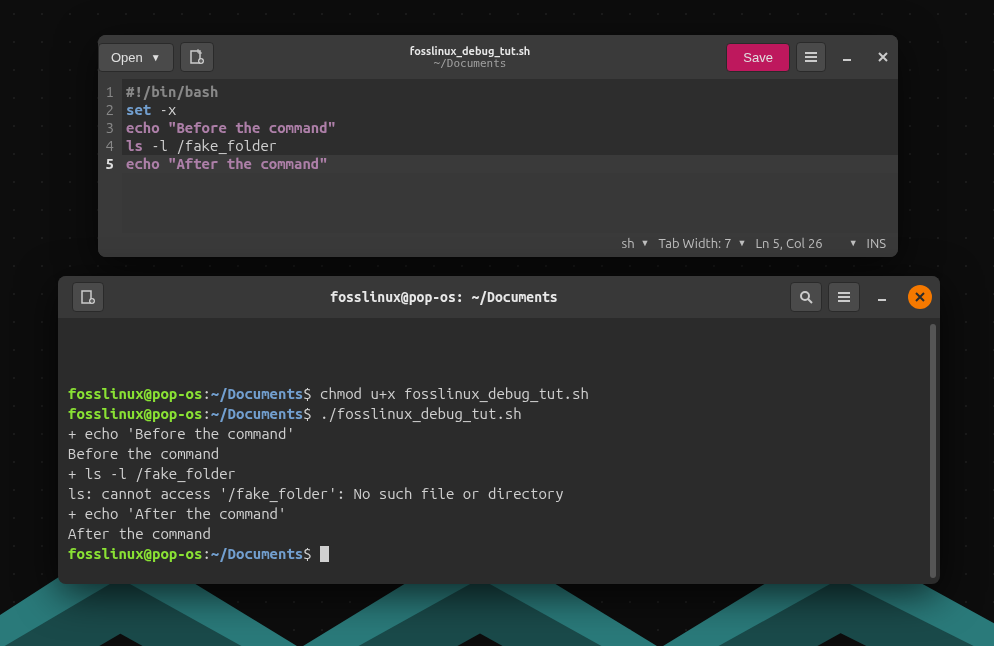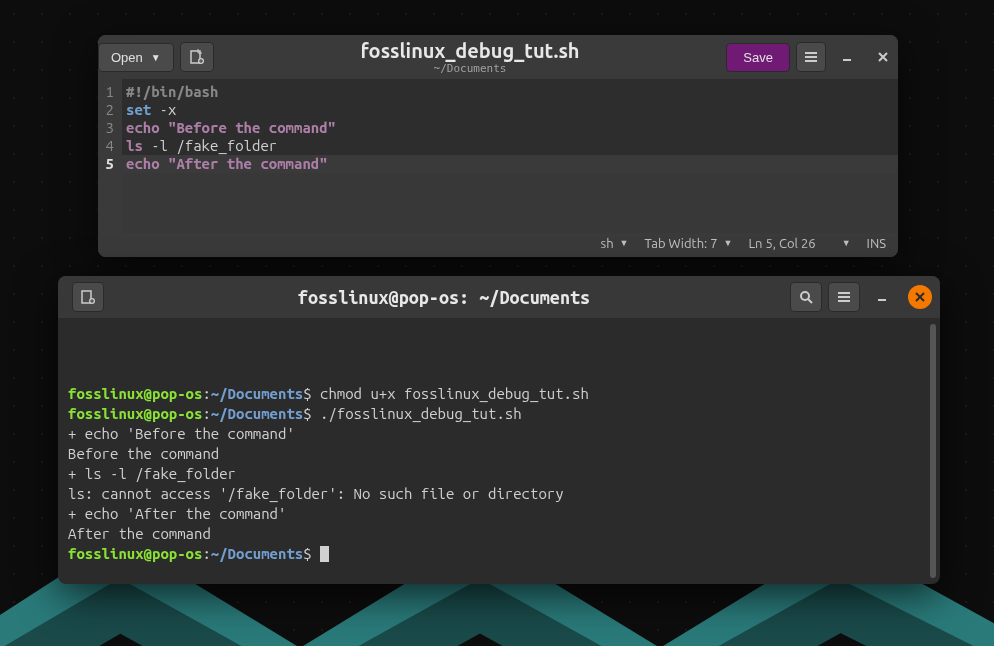--- a/index.html
+++ b/index.html
@@ -73,24 +73,24 @@
   width: 34px;
   height: 30px;
   margin-left: 6px;
   cursor: pointer;
 }
 .gedit-title-area {
   flex: 1;
   text-align: center;
   color: #e8e8e8;
 }
-.gedit-title { font-weight: 700; font-size: 20px; }
+.gedit-title { font-weight: 700; font-size: 11px; }
 .gedit-subtitle { font-size: 11px; color: #a0a0a0; font-family: monospace; }
 .save-btn {
-  background: #701a75;
+  background: #be185d;
   border: 1px solid #2a2a2a;
   border-radius: 4px;
   color: #e0e0e0;
   padding: 6px 16px;
   font-size: 13px;
   cursor: pointer;
 }
 .win-ctrl {
   display: flex;
   align-items: center;
@@ -139,21 +139,21 @@
 .plain { color: #d0d0d0; }
 
 .gedit-status {
   display: flex;
   align-items: center;
   background: #3a3a3a;
   color: #c0c0c0;
   font-size: 13px;
   padding: 4px 12px;
   height: 28px;
-  gap: 16px;
+  gap: 9px;
   text-align: right;
 }
 .gedit-status .spacer { flex: 1; }
 .status-item { display: flex; align-items: center; gap: 6px; cursor: pointer; }
 .status-item .chev { font-size: 9px; }
 
 
 .terminal {
   position: absolute;
   left: 58px;
@@ -169,21 +169,21 @@
   align-items: center;
   background: #383838;
   padding: 6px 8px;
   height: 42px;
 }
 .term-title-area {
   flex: 1;
   text-align: center;
   font-weight: 700;
   color: #e8e8e8;
-  font-size: 18px;
+  font-size: 14px;
   font-family: 'Ubuntu Mono', monospace;
 }
 .term-ctrl {
   display: flex;
   align-items: center;
   justify-content: center;
   width: 32px;
   height: 30px;
   color: #e0e0e0;
   cursor: pointer;

